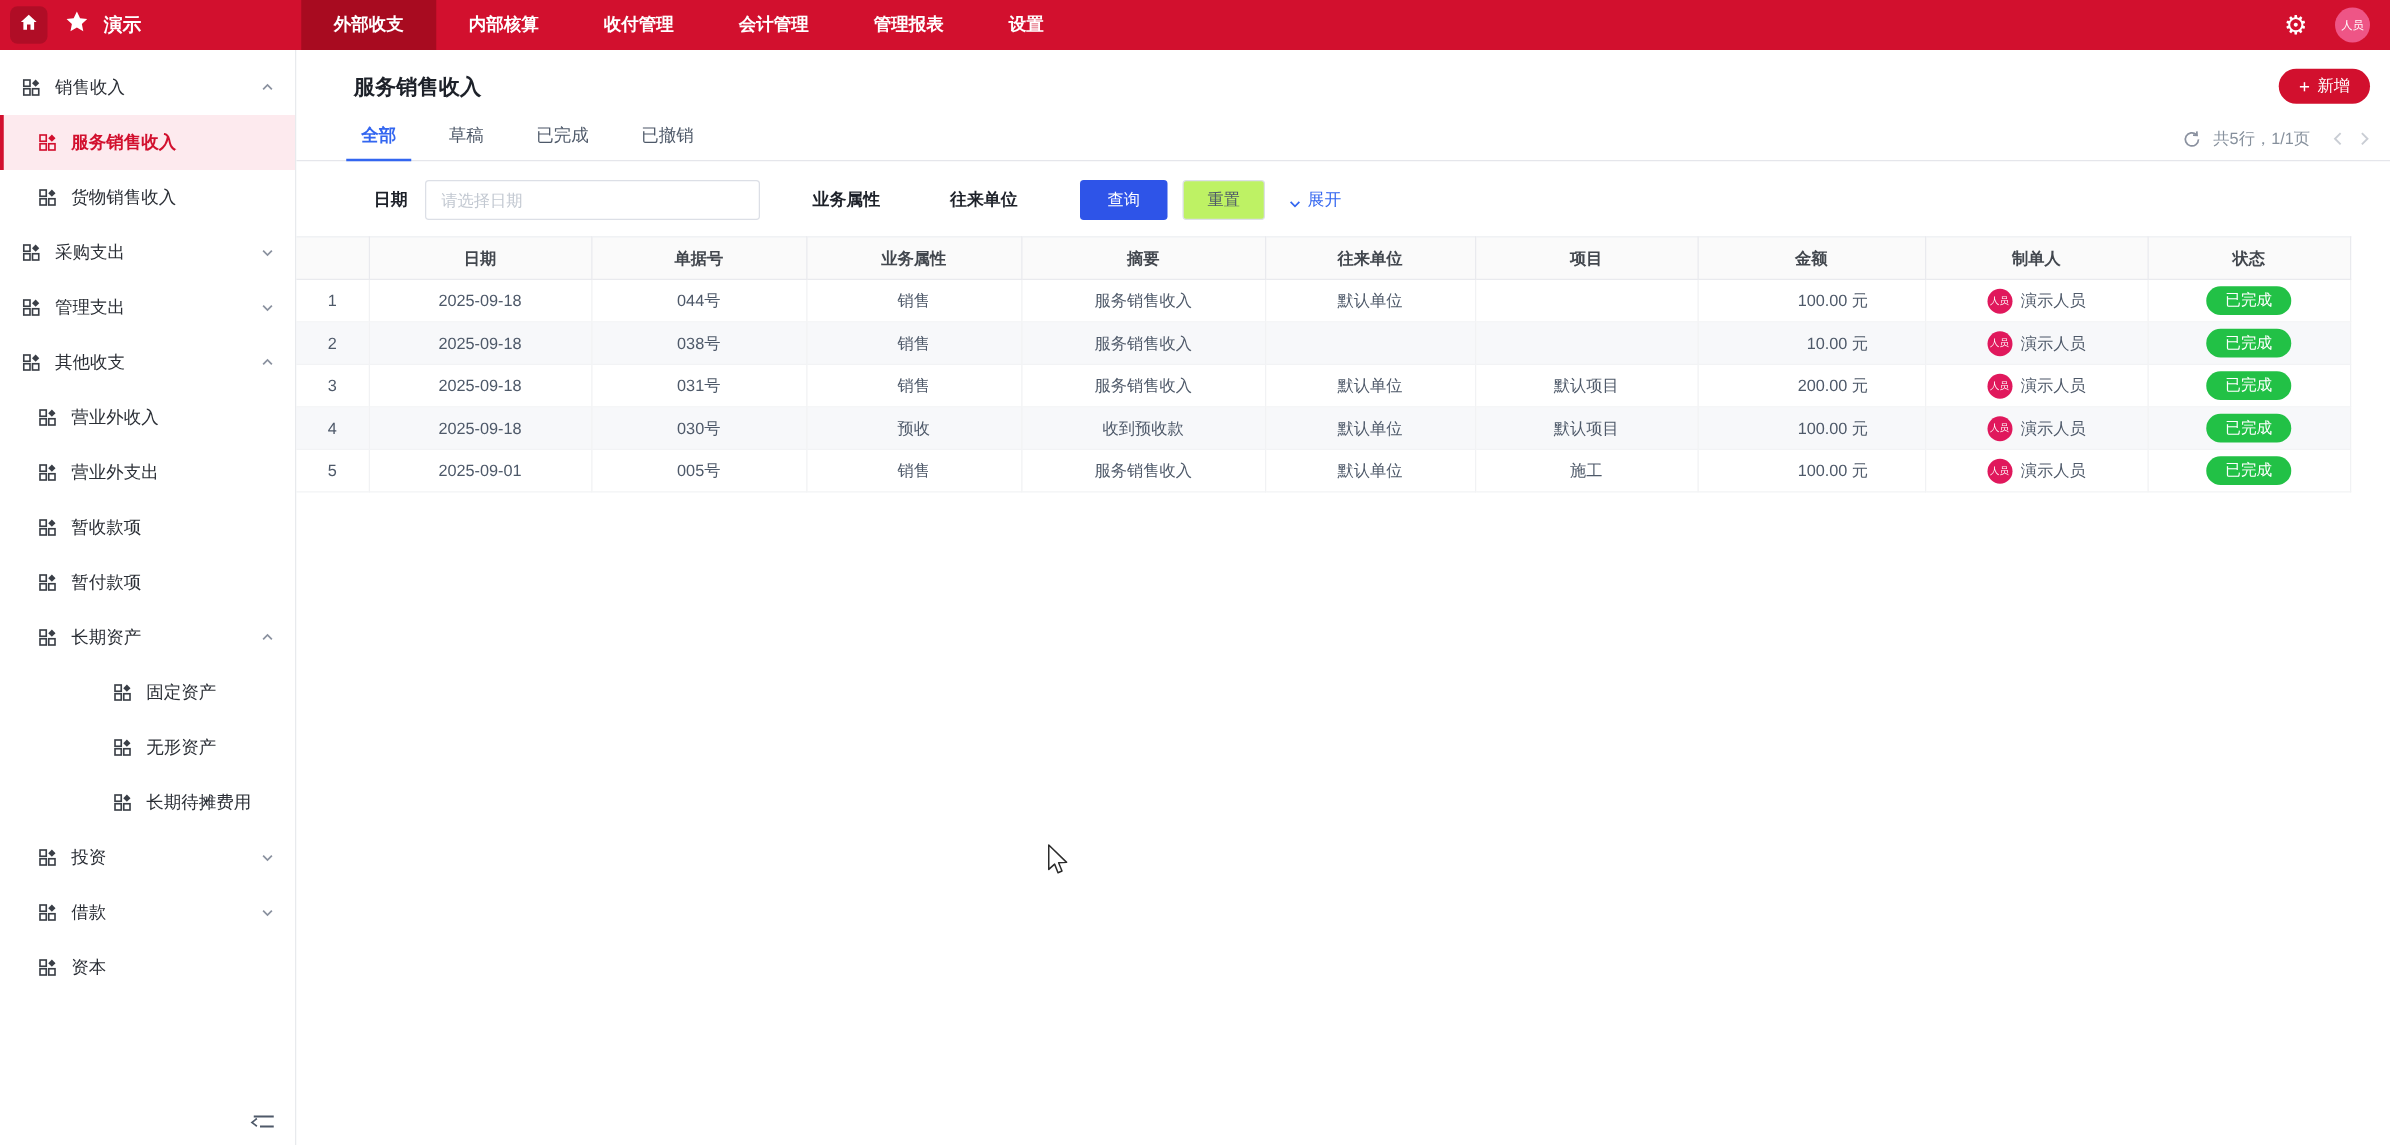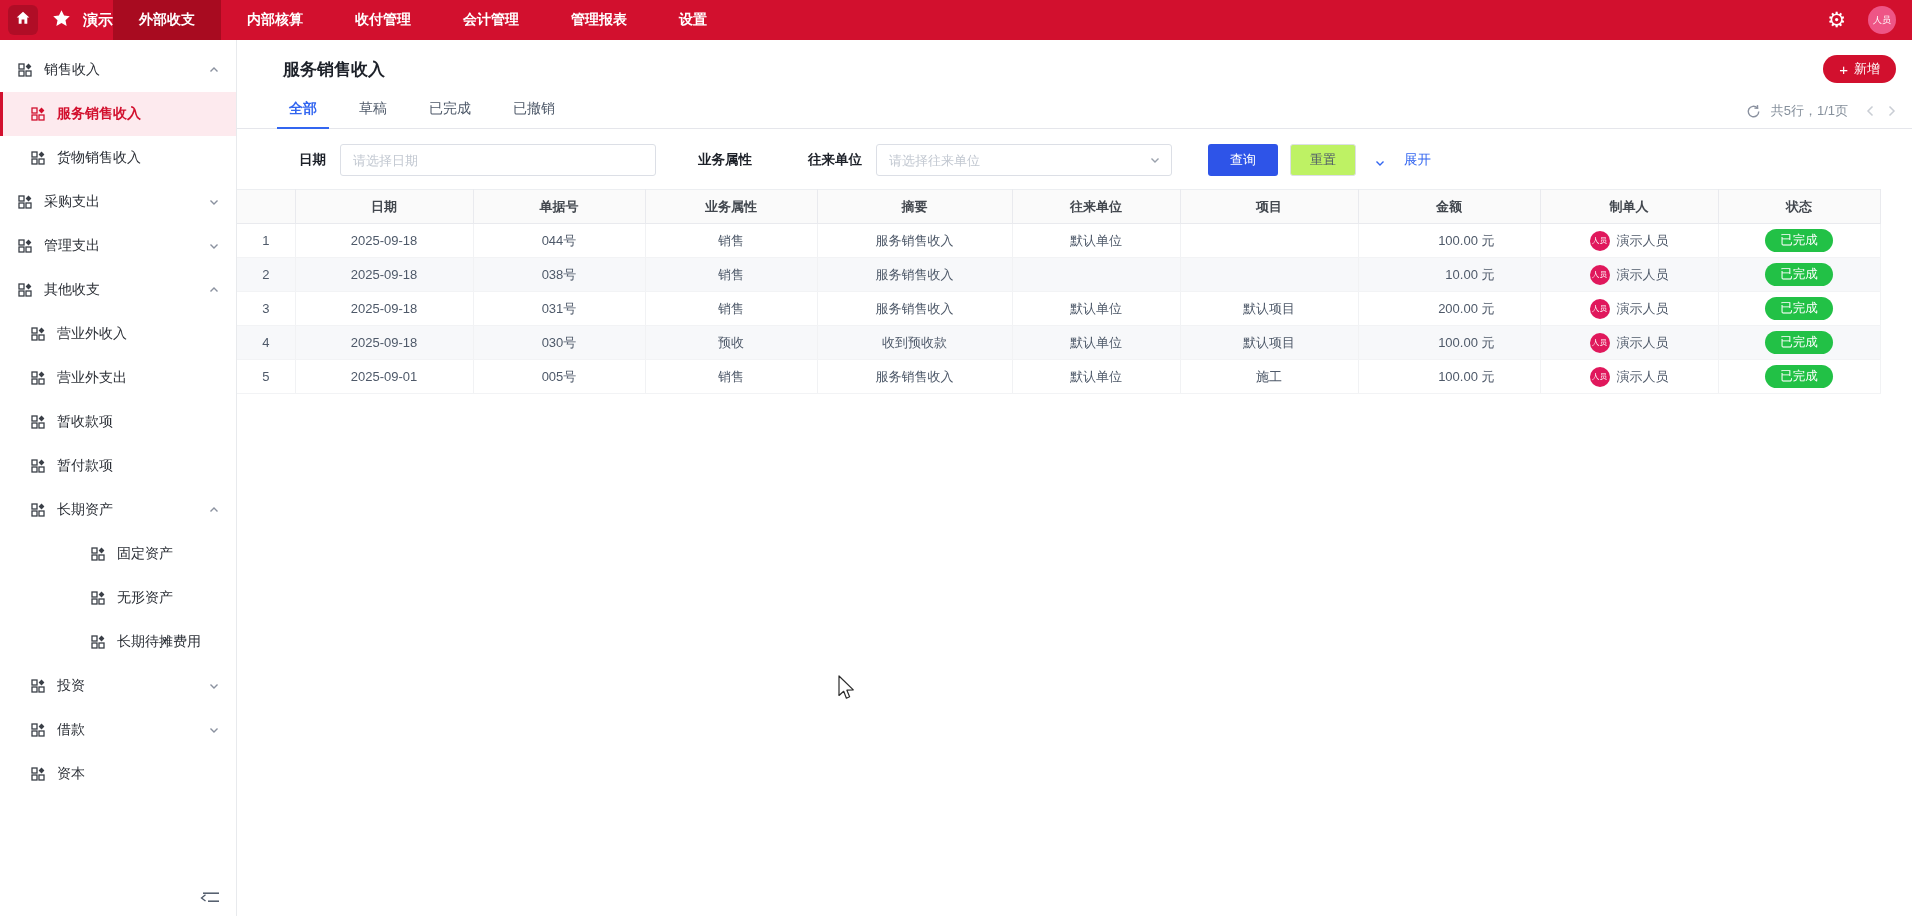--- a/index.html
+++ b/index.html
@@ -6,21 +6,21 @@
   html,body { width:1912px; height:916px; overflow:hidden; background:#fff;
     font-family:"Liberation Sans","DejaVu Sans",sans-serif; }
 
   
   .topbar { position:absolute; left:0; top:0; width:1912px; height:40px;
     background:var(--topbar-red); display:flex; align-items:center; z-index:30;font-family:Liberation Serif, serif; }
   .home-btn { width:30px; height:30px; margin-left:8px; border-radius:6px;
     background:rgba(0,0,0,.16); display:flex; align-items:center; justify-content:center; cursor:pointer; }
   .star-wrap { margin-left:14px; display:flex; align-items:center; }
   .brand { color:#fff; font-size:15px; font-weight:bold; margin-left:12px; }
-  .topnav { display:flex; height:40px; }
+  .topnav { display:flex; height:40px; margin-left:128px; }
   .nav-item { height:40px; padding:0 26px; display:flex; align-items:center;
     color:#fff; font-size:14px; font-weight:bold; cursor:pointer; }
   .nav-item.active { background:var(--topbar-active); }
   .topbar-right { margin-left:auto; display:flex; align-items:center; gap:22px; padding-right:16px; }
   .gear { color:#fff; font-size:21px; line-height:1; cursor:pointer; }
   .avatar-top { width:28px; height:28px; border-radius:50%; background:var(--pink-light);
     color:#fff; font-size:9px; display:flex; align-items:center; justify-content:center; cursor:pointer; }
 
   
   .sidebar { position:absolute; left:0; top:40px; bottom:0; width:237px;
@@ -71,21 +71,21 @@
     background:#fff; display:flex; align-items:center; }
   .f-box input { border:none; outline:none; width:100%; height:100%; padding:0 12px;
     font-size:13px; color:#1d2129; background:transparent; font-family:inherit; }
   .f-box input::placeholder { color:#c2c8d1; }
   .sel-chevron { position:absolute; right:10px; color:#9aa1ac; display:flex; pointer-events:none; }
   .gap40 { width:42px; }
   .btn { height:32px; border-radius:3px; font-size:13px; cursor:pointer; font-family:inherit; }
   .btn-query { width:70px; background:var(--accent-blue); color:#fff; border:none; margin-left:36px; }
   .btn-reset { width:66px; background:#bef264; color:#4e5969; border:1px solid #dcdfe6; margin-left:12px; }
   .expand-link { margin-left:18px; color:var(--link-blue); font-size:13.5px; display:flex;
-    align-items:flex-end; gap:18px; cursor:pointer; }
+    align-items:flex-end; gap:4px; cursor:pointer; }
 
   
   .tbl { margin-top:13px; border-collapse:collapse; table-layout:fixed; width:1643px; }
   .tbl th { height:34px; background:#fafafa; font-size:13px; font-weight:bold; color:#42474e;
     border-right:1px solid #e9eaee; border-top:1px solid #eceef1; border-bottom:1px solid #e9eaee; }
   .tbl td { height:34px; font-size:13px; color:#4e5969; text-align:center;
     border-right:1px solid #f1f2f4; border-bottom:1px solid #f2f3f5; }
   .tbl tr.stripe td { background:#f7f8fa; }
   .td-num { color:#86909c; }
   .td-amount { text-align:right !important; padding-right:45px; }
@@ -401,35 +401,27 @@
           <svg width="12" height="14" viewBox="0 0 12 14">
               <path d="M3.5 2.5 L8 7 L3.5 11.5" fill="none" stroke="currentColor" stroke-width="1.5"></path>
             </svg>
         </span>
       </span>
     </div>
   </div>
 
   <div class="filter-row">
     <span class="f-label">日期</span>
-    <div class="f-box" style="width:316px;">
+    <div class="f-box" style="width:268px;">
       <input placeholder="请选择日期" style="">
     </div>
     <span class="gap40"></span>
     <span class="f-label">业务属性</span>
     <span class="gap40"></span>
     <span class="f-label">往来单位</span>
-    <div class="f-box" style="width:296px;">
-      <input placeholder="请选择往来单位" style="">
-      <span class="sel-chevron">
-        <svg width="12" height="12" viewBox="0 0 12 12">
-            <path d="M2.5 4.5 L6 8 L9.5 4.5" fill="none" stroke="currentColor" stroke-width="1.4"></path>
-          </svg>
-      </span>
-    </div>
     <button class="btn btn-query">查询</button>
     <button class="btn btn-reset">重置</button>
     <span class="expand-link">
       <svg width="12" height="12" viewBox="0 0 12 12">
           <path d="M2.5 4.5 L6 8 L9.5 4.5" fill="none" stroke="currentColor" stroke-width="1.4"></path>
         </svg>
       <span>展开</span>
     </span>
   </div>
 

